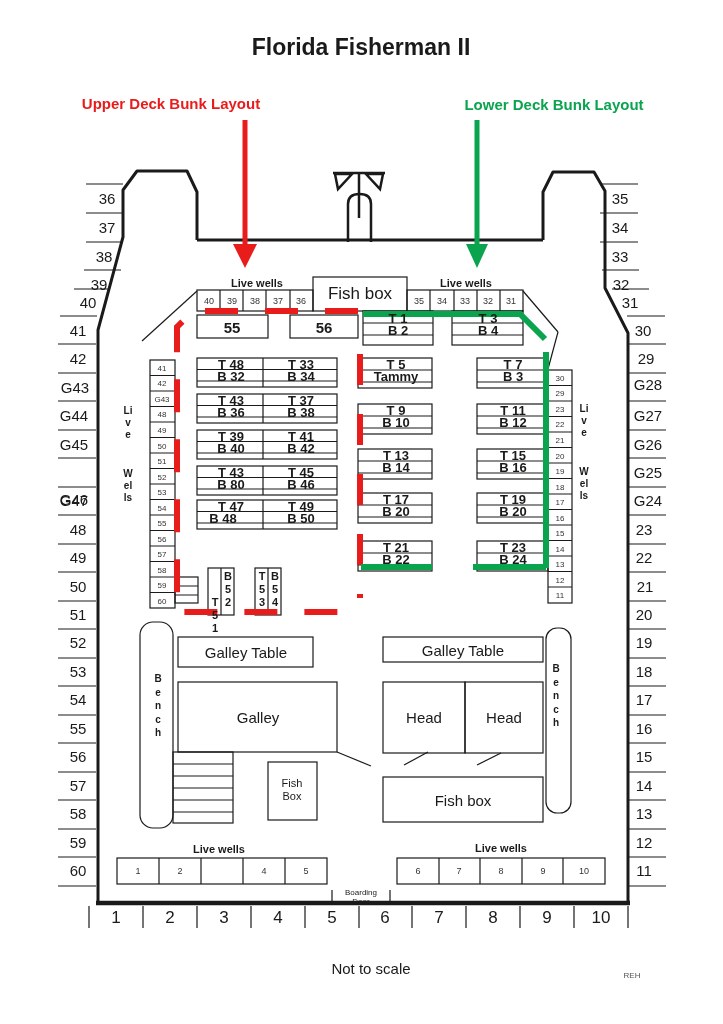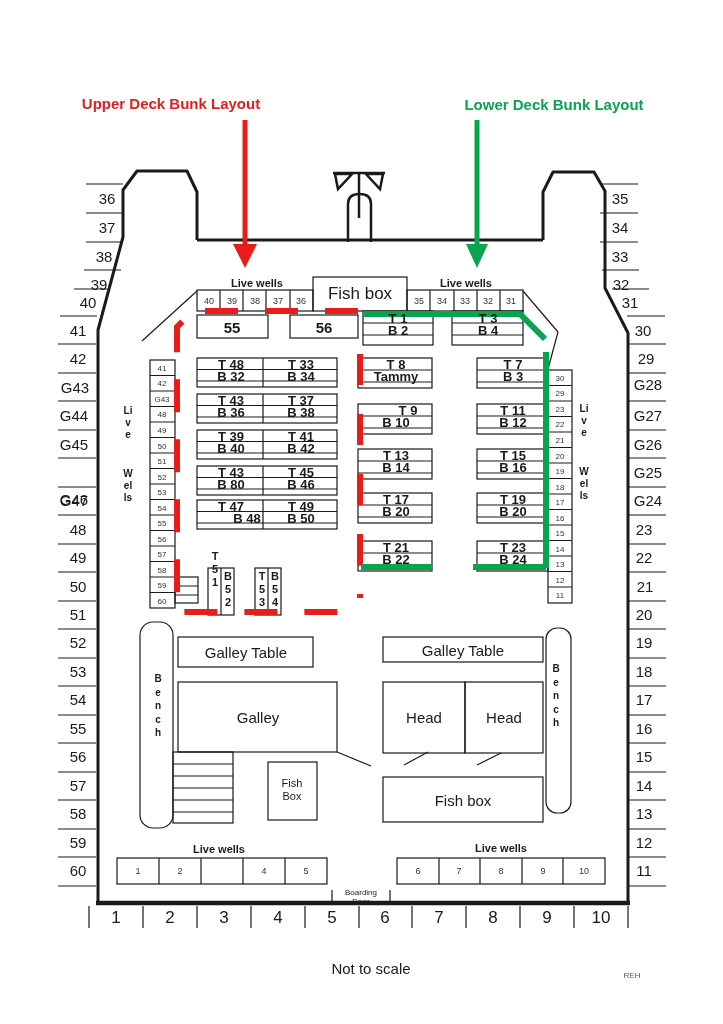--- a/index.html
+++ b/index.html
@@ -141,20 +141,21 @@
 
   <g fill="none">
     <line x1="477" y1="120" x2="477" y2="246" stroke-width="5" stroke="#0aa44f"></line>
     <polygon points="466,244 488,244 477,268" fill="#0aa44f"></polygon>
     <path d="M363 314 L520 314 L545 339" stroke-width="6" stroke="#0aa44f"></path>
     <path d="M546 352 L546 568" stroke-width="6" stroke="#0aa44f"></path>
     <path d="M361 567 L432 567 M473 567 L546 567" stroke-width="6" stroke="#0aa44f"></path>
   </g>
 </svg>
 
+<div class="lbl title" style="left:361px;top:47px">Florida Fisherman II</div>
 <div class="lbl leg red" style="left:171px;top:103px">Upper Deck Bunk Layout</div>
 <div class="lbl leg green" style="left:554px;top:104px">Lower Deck Bunk Layout</div>
 
 <div class="lbl n15" style="left:107px;top:198px">36</div>
 <div class="lbl n15" style="left:107px;top:227px">37</div>
 <div class="lbl n15" style="left:104px;top:256px">38</div>
 <div class="lbl n15" style="left:99px;top:284px">39</div>
 <div class="lbl n15" style="left:88px;top:302px">40</div>
 <div class="lbl n15" style="left:78px;top:330px">41</div>
 <div class="lbl n15" style="left:78px;top:358px">42</div>
@@ -246,27 +247,27 @@
 <div class="lbl b13" style="left:301px;top:412px">B 38</div>
 <div class="lbl b13" style="left:231px;top:436px">T 39</div>
 <div class="lbl b13" style="left:231px;top:448px">B 40</div>
 <div class="lbl b13" style="left:301px;top:436px">T 41</div>
 <div class="lbl b13" style="left:301px;top:448px">B 42</div>
 <div class="lbl b13" style="left:231px;top:472px">T 43</div>
 <div class="lbl b13" style="left:231px;top:484px">B 80</div>
 <div class="lbl b13" style="left:301px;top:472px">T 45</div>
 <div class="lbl b13" style="left:301px;top:484px">B 46</div>
 <div class="lbl b13" style="left:231px;top:506px">T 47</div>
-<div class="lbl b13" style="left:247px;top:518px">B 48</div>
+<div class="lbl b13" style="left:223px;top:518px">B 48</div>
 <div class="lbl b13" style="left:301px;top:506px">T 49</div>
 <div class="lbl b13" style="left:301px;top:518px">B 50</div>
 
-<div class="lbl b13" style="left:396px;top:364px">T 8</div>
+<div class="lbl b13" style="left:396px;top:364px">T 5</div>
 <div class="lbl b13" style="left:396px;top:376px">Tammy</div>
-<div class="lbl b13" style="left:408px;top:410px">T 9</div>
+<div class="lbl b13" style="left:396px;top:410px">T 9</div>
 <div class="lbl b13" style="left:396px;top:422px">B 10</div>
 <div class="lbl b13" style="left:396px;top:455px">T 13</div>
 <div class="lbl b13" style="left:396px;top:467px">B 14</div>
 <div class="lbl b13" style="left:396px;top:499px">T 17</div>
 <div class="lbl b13" style="left:396px;top:511px">B 20</div>
 <div class="lbl b13" style="left:396px;top:547px">T 21</div>
 <div class="lbl b13" style="left:396px;top:559px">B 22</div>
 
 <div class="lbl b13" style="left:513px;top:364px">T 7</div>
 <div class="lbl b13" style="left:513px;top:376px">B 3</div>
@@ -310,21 +311,21 @@
 <div class="lbl s8" style="left:560px;top:549px">14</div>
 <div class="lbl s8" style="left:560px;top:564px">13</div>
 <div class="lbl s8" style="left:560px;top:580px">12</div>
 <div class="lbl s8" style="left:560px;top:595px">11</div>
 
 <div class="vert" style="left:128px;top:405px">Live</div>
 <div class="vert" style="left:128px;top:468px">Wells</div>
 <div class="vert" style="left:584px;top:403px">Live</div>
 <div class="vert" style="left:584px;top:466px">Wells</div>
 
-<div class="vcell" style="left:215px;top:550px">T51</div>
+<div class="vcell" style="left:215px;top:596px">T51</div>
 <div class="vcell" style="left:228px;top:570px">B52</div>
 <div class="vcell" style="left:262px;top:570px">T53</div>
 <div class="vcell" style="left:275px;top:570px">B54</div>
 
 <div class="vertb" style="left:158px;top:672px">Bench</div>
 <div class="vertb" style="left:556px;top:662px">Bench</div>
 <div class="lbl r15" style="left:246px;top:652px">Galley Table</div>
 <div class="lbl r15" style="left:463px;top:650px">Galley Table</div>
 <div class="lbl r15" style="left:258px;top:717px">Galley</div>
 <div class="lbl r15" style="left:424px;top:717px">Head</div>

